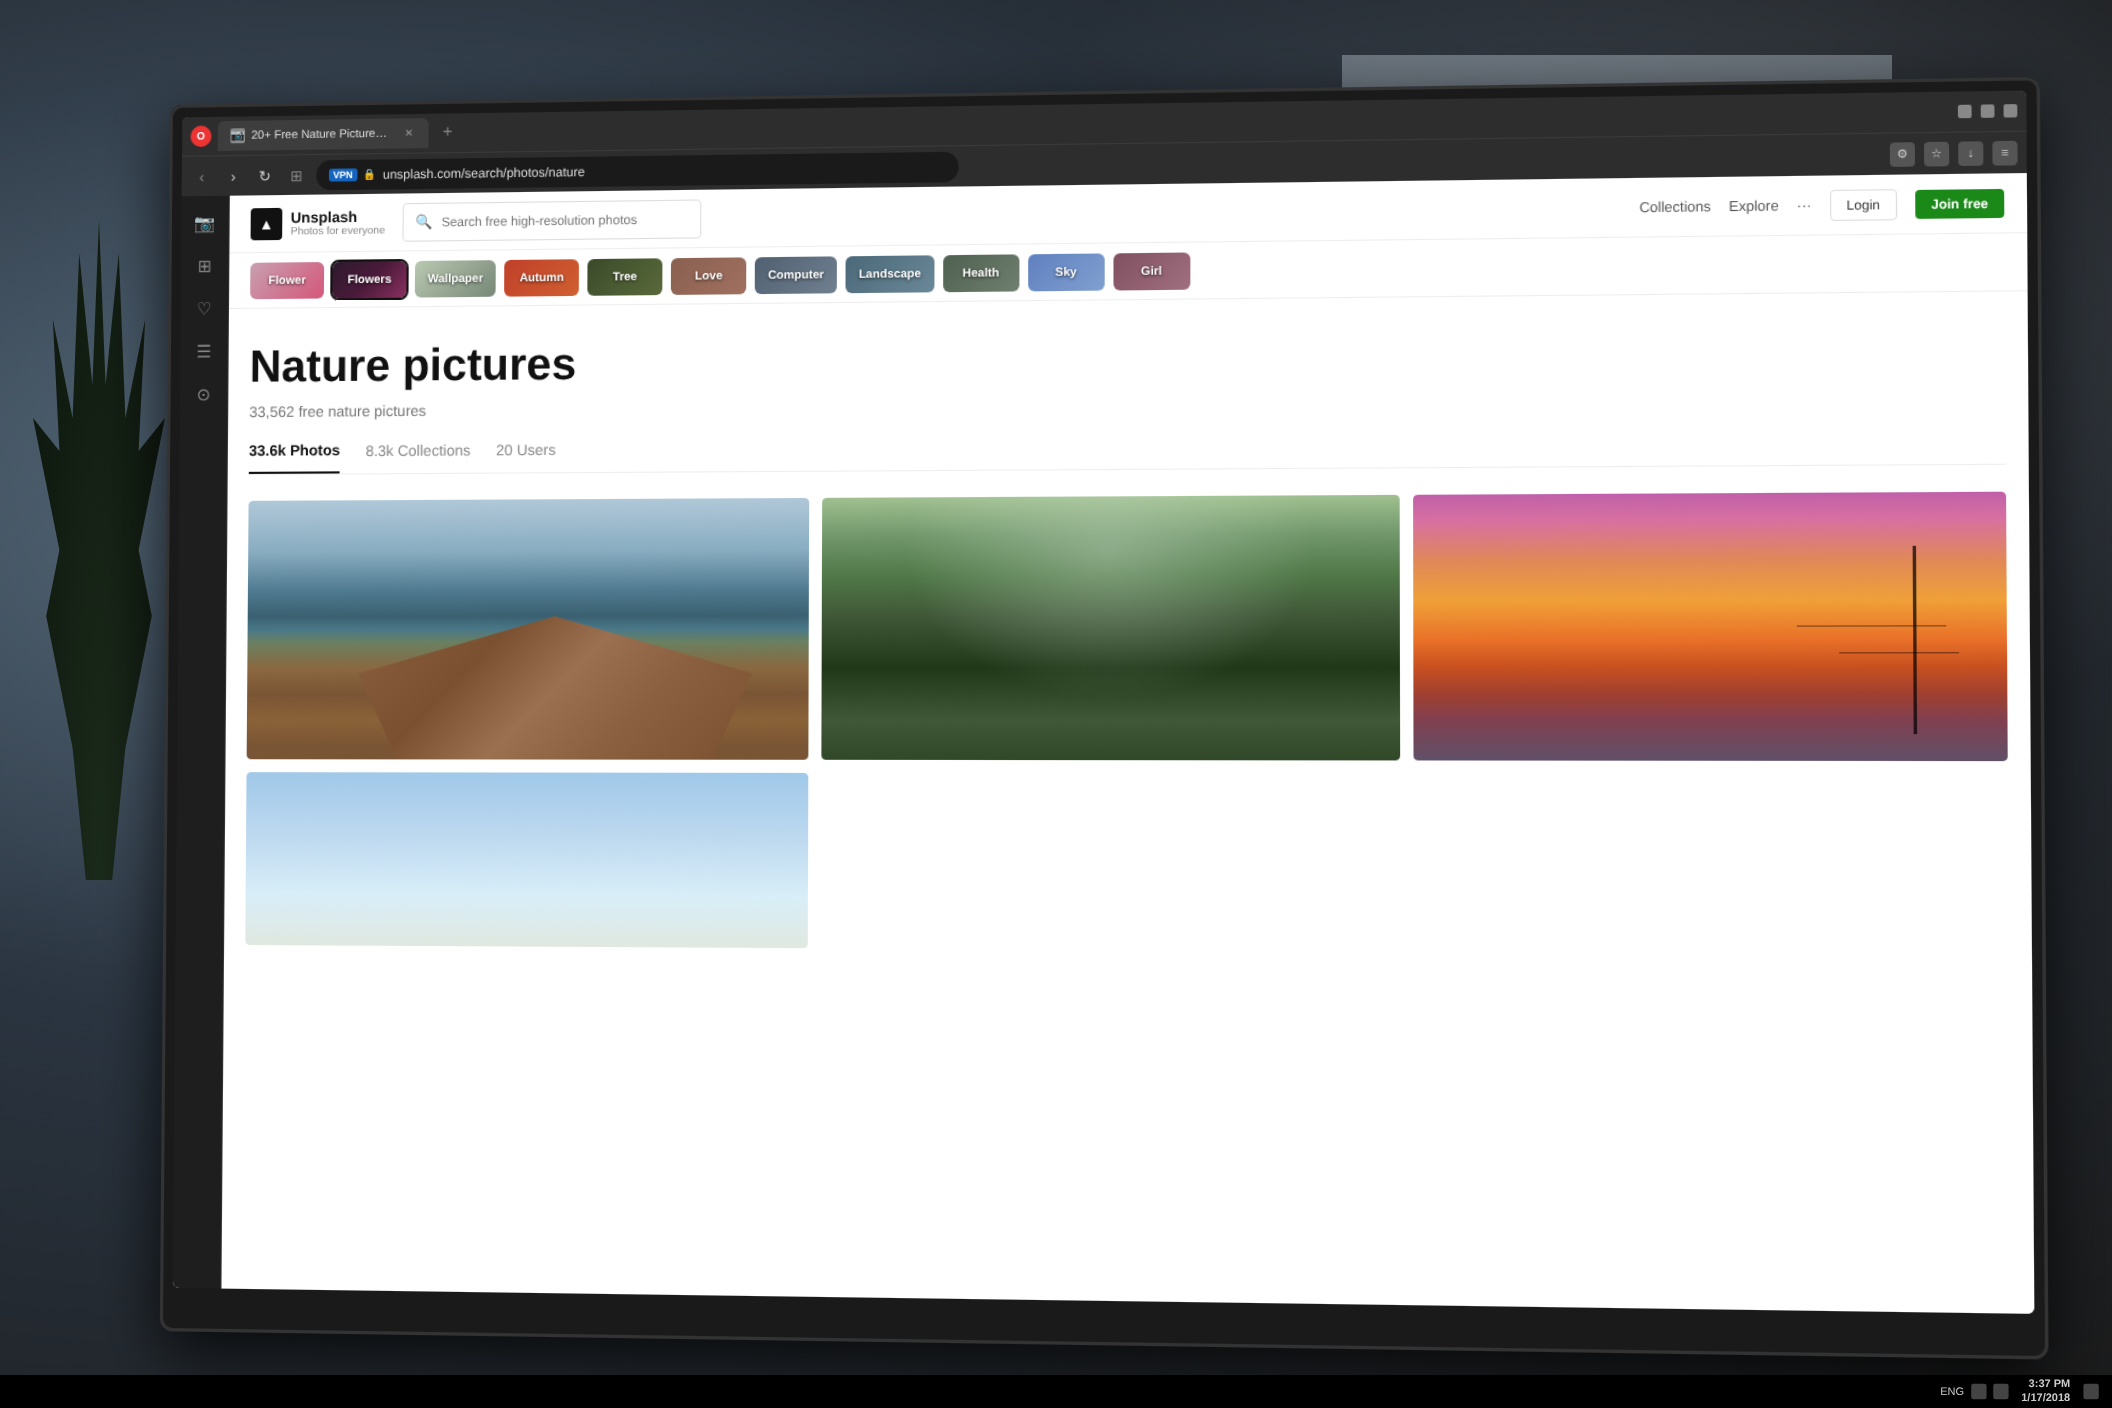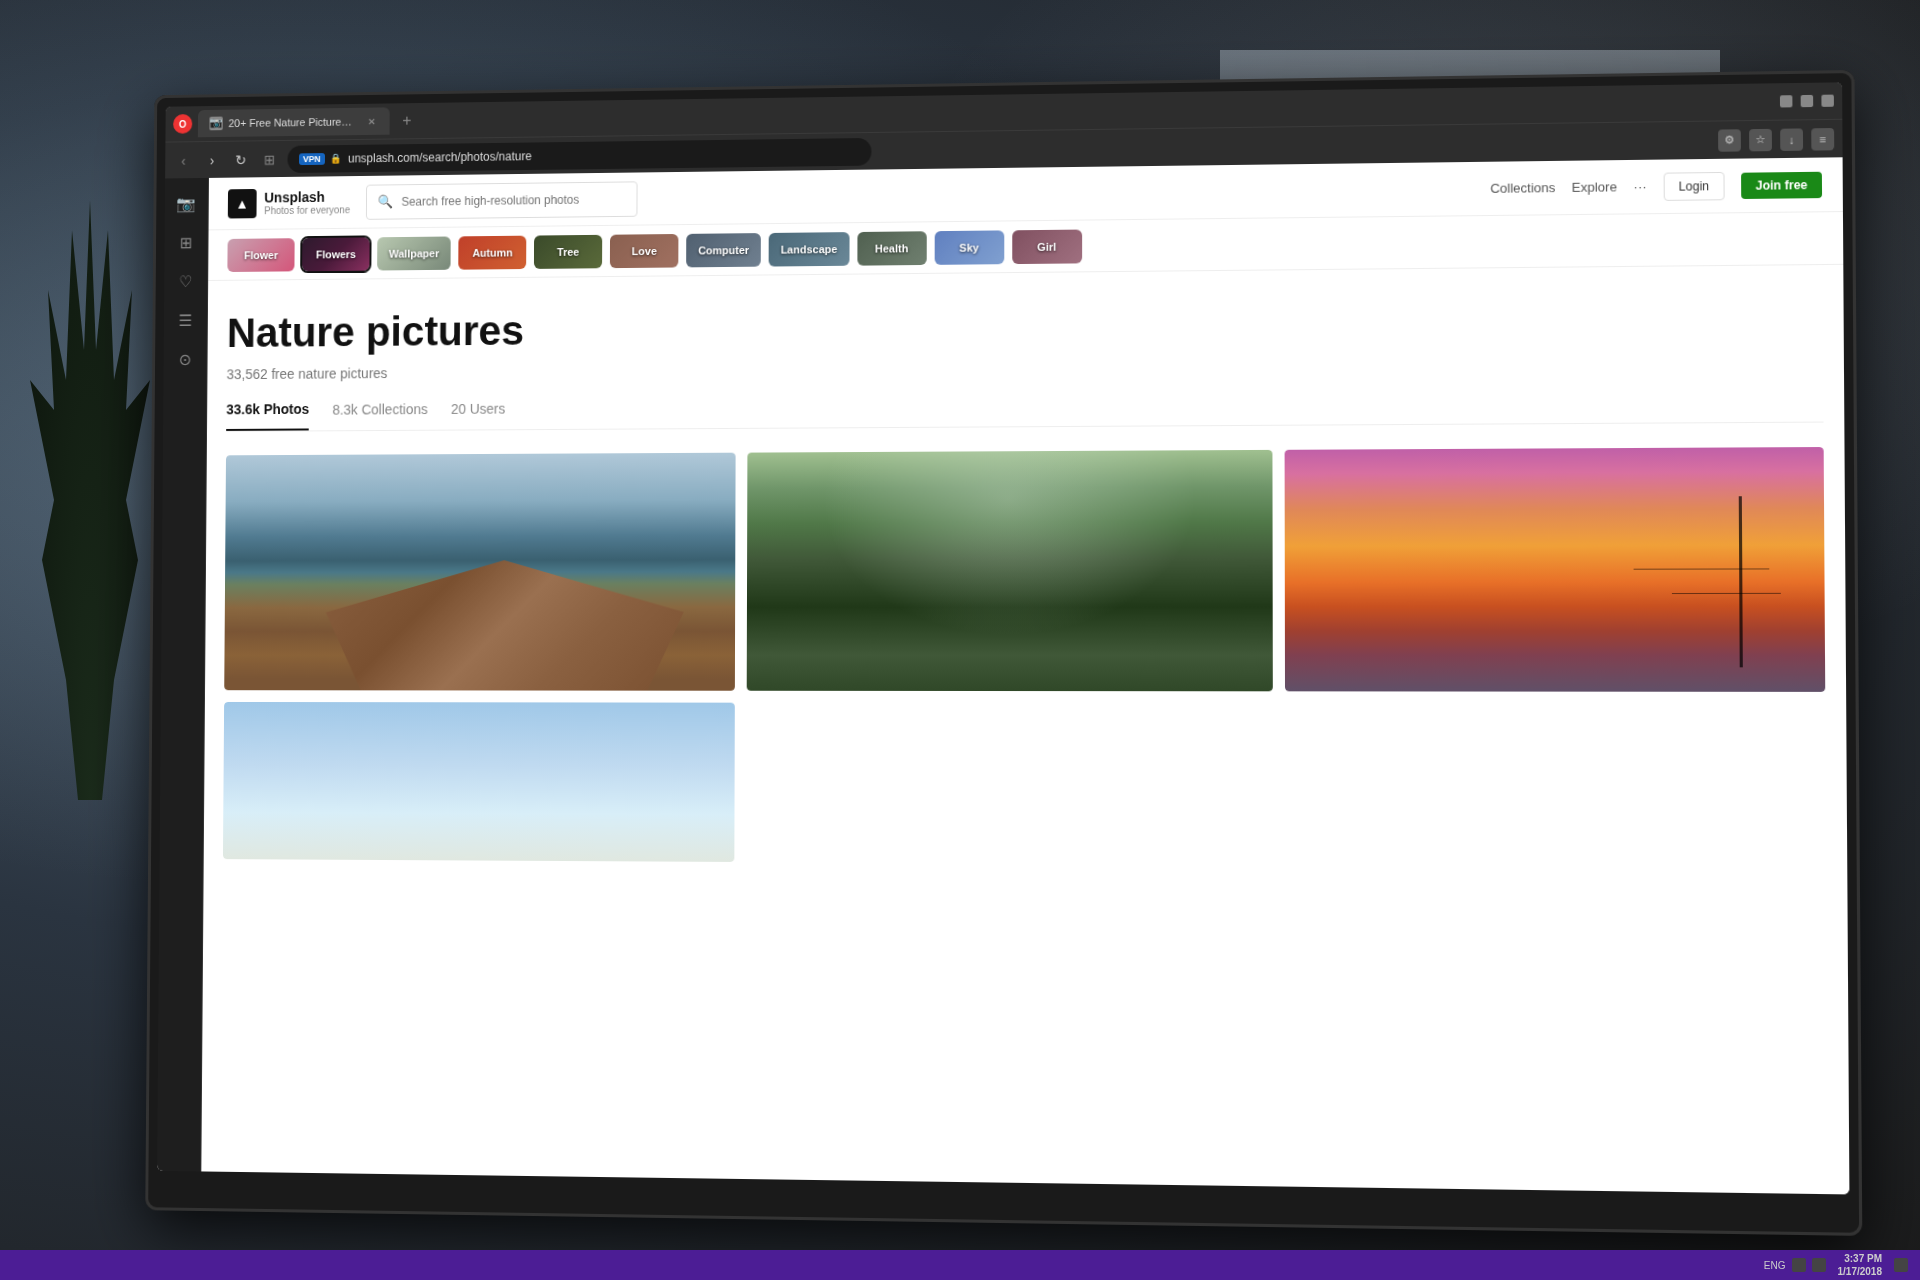--- a/index.html
+++ b/index.html
@@ -507,21 +507,21 @@
       position: relative;
     }
 
     
     .taskbar {
       position: absolute;
       bottom: 0;
       left: 0;
       right: 0;
       height: 30px;
-      background: #4c1d95;
+      background: #000000;
       display: flex;
       align-items: center;
       justify-content: flex-end;
       padding: 0 12px;
       gap: 12px;
       font-size: 10px;
       color: #ccc;
     }
 
     .taskbar-time {

